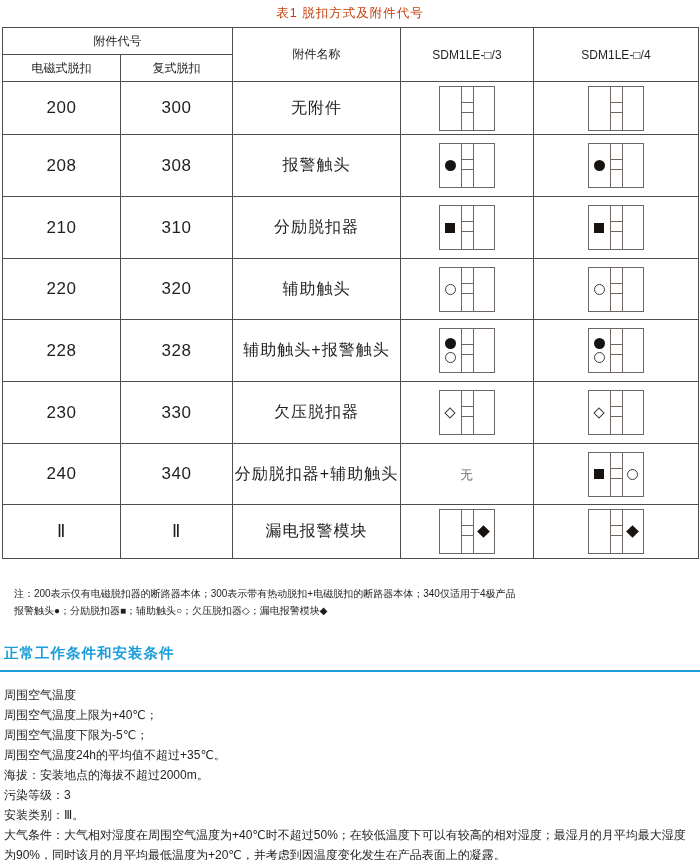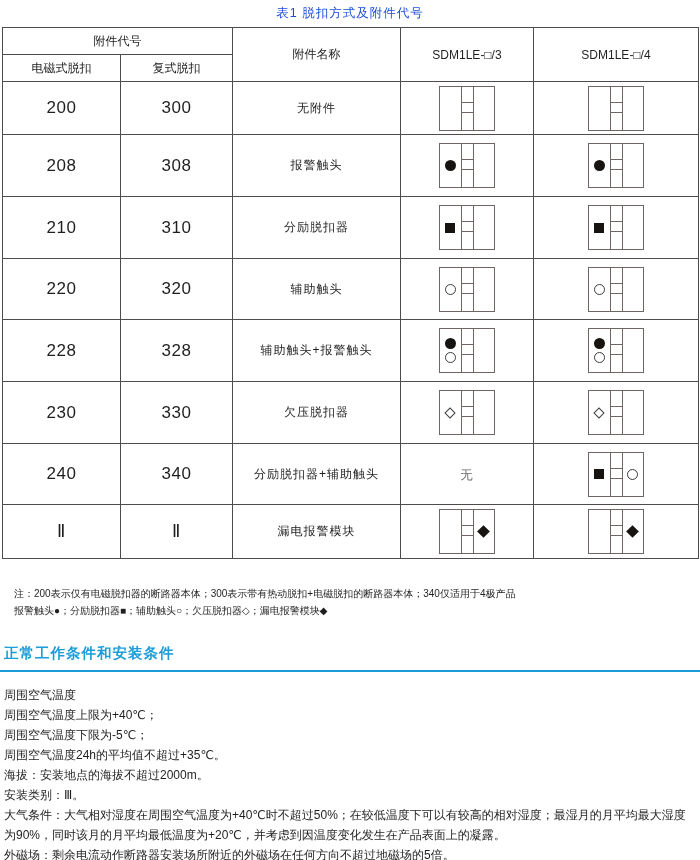--- a/index.html
+++ b/index.html
@@ -3,36 +3,36 @@
 <meta charset="utf-8">
 <style>
   html,body{margin:0;padding:0;}
   body{
     width:700px;height:860px;background:#ffffff;
     font-family:"Liberation Sans","DejaVu Sans",sans-serif;
     color:#262626;position:relative;overflow:hidden;
   }
   
   .doc-title{
-    text-align:center;font-size:12.5px;color:#1d4ed8;
+    text-align:center;font-size:12.5px;color:#c2410c;
     padding-top:5px;letter-spacing:1px;
   }
   
   table.acc{
     border-collapse:collapse;table-layout:fixed;
     width:696px;margin:5px auto 0 2px;
   }
   table.acc th, table.acc td{
     border:1px solid #4d4d4d;
     text-align:center;vertical-align:middle;
     font-weight:normal;padding:0;
   }
   table.acc thead th{font-size:12px;height:26px;color:#1f1f1f;}
   td.code-cell{font-size:17px;color:#1f1f1f;letter-spacing:0.5px;}
-  td.name-cell{font-size:12px;color:#1f1f1f;letter-spacing:1px;}
+  td.name-cell{font-size:16px;color:#1f1f1f;letter-spacing:1px;}
   td.diag-cell{}
   .none-label{font-size:12.5px;color:#6e6e6e;letter-spacing:1px;}
   
   .diag{
     width:56px;height:45px;border:1px solid #6e6663;
     margin:0 auto;display:flex;background:#fff;box-sizing:border-box;
   }
   .diag .dl{
     flex:0 0 38%;border-right:1px solid #6e6663;
     display:flex;flex-direction:column;align-items:center;justify-content:center;gap:3px;
@@ -339,16 +339,17 @@
 </div>
 
 <div class="section-header" style="color: rgb(27, 157, 217); border-bottom-color: rgb(27, 157, 217);">正常工作条件和安装条件</div>
 
 <div class="body-text">
     <div class="line">周围空气温度</div>
     <div class="line">周围空气温度上限为+40℃；</div>
     <div class="line">周围空气温度下限为-5℃；</div>
     <div class="line">周围空气温度24h的平均值不超过+35℃。</div>
     <div class="line">海拔：安装地点的海拔不超过2000m。</div>
+    <div class="line">污染等级：3</div>
     <div class="line">安装类别：Ⅲ。</div>
     <div class="line">大气条件：大气相对湿度在周围空气温度为+40℃时不超过50%；在较低温度下可以有较高的相对湿度；最湿月的月平均最大湿度为90%，同时该月的月平均最低温度为+20℃，并考虑到因温度变化发生在产品表面上的凝露。</div>
     <div class="line">外磁场：剩余电流动作断路器安装场所附近的外磁场在任何方向不超过地磁场的5倍。</div>
   </div>
 
 </body></html>

